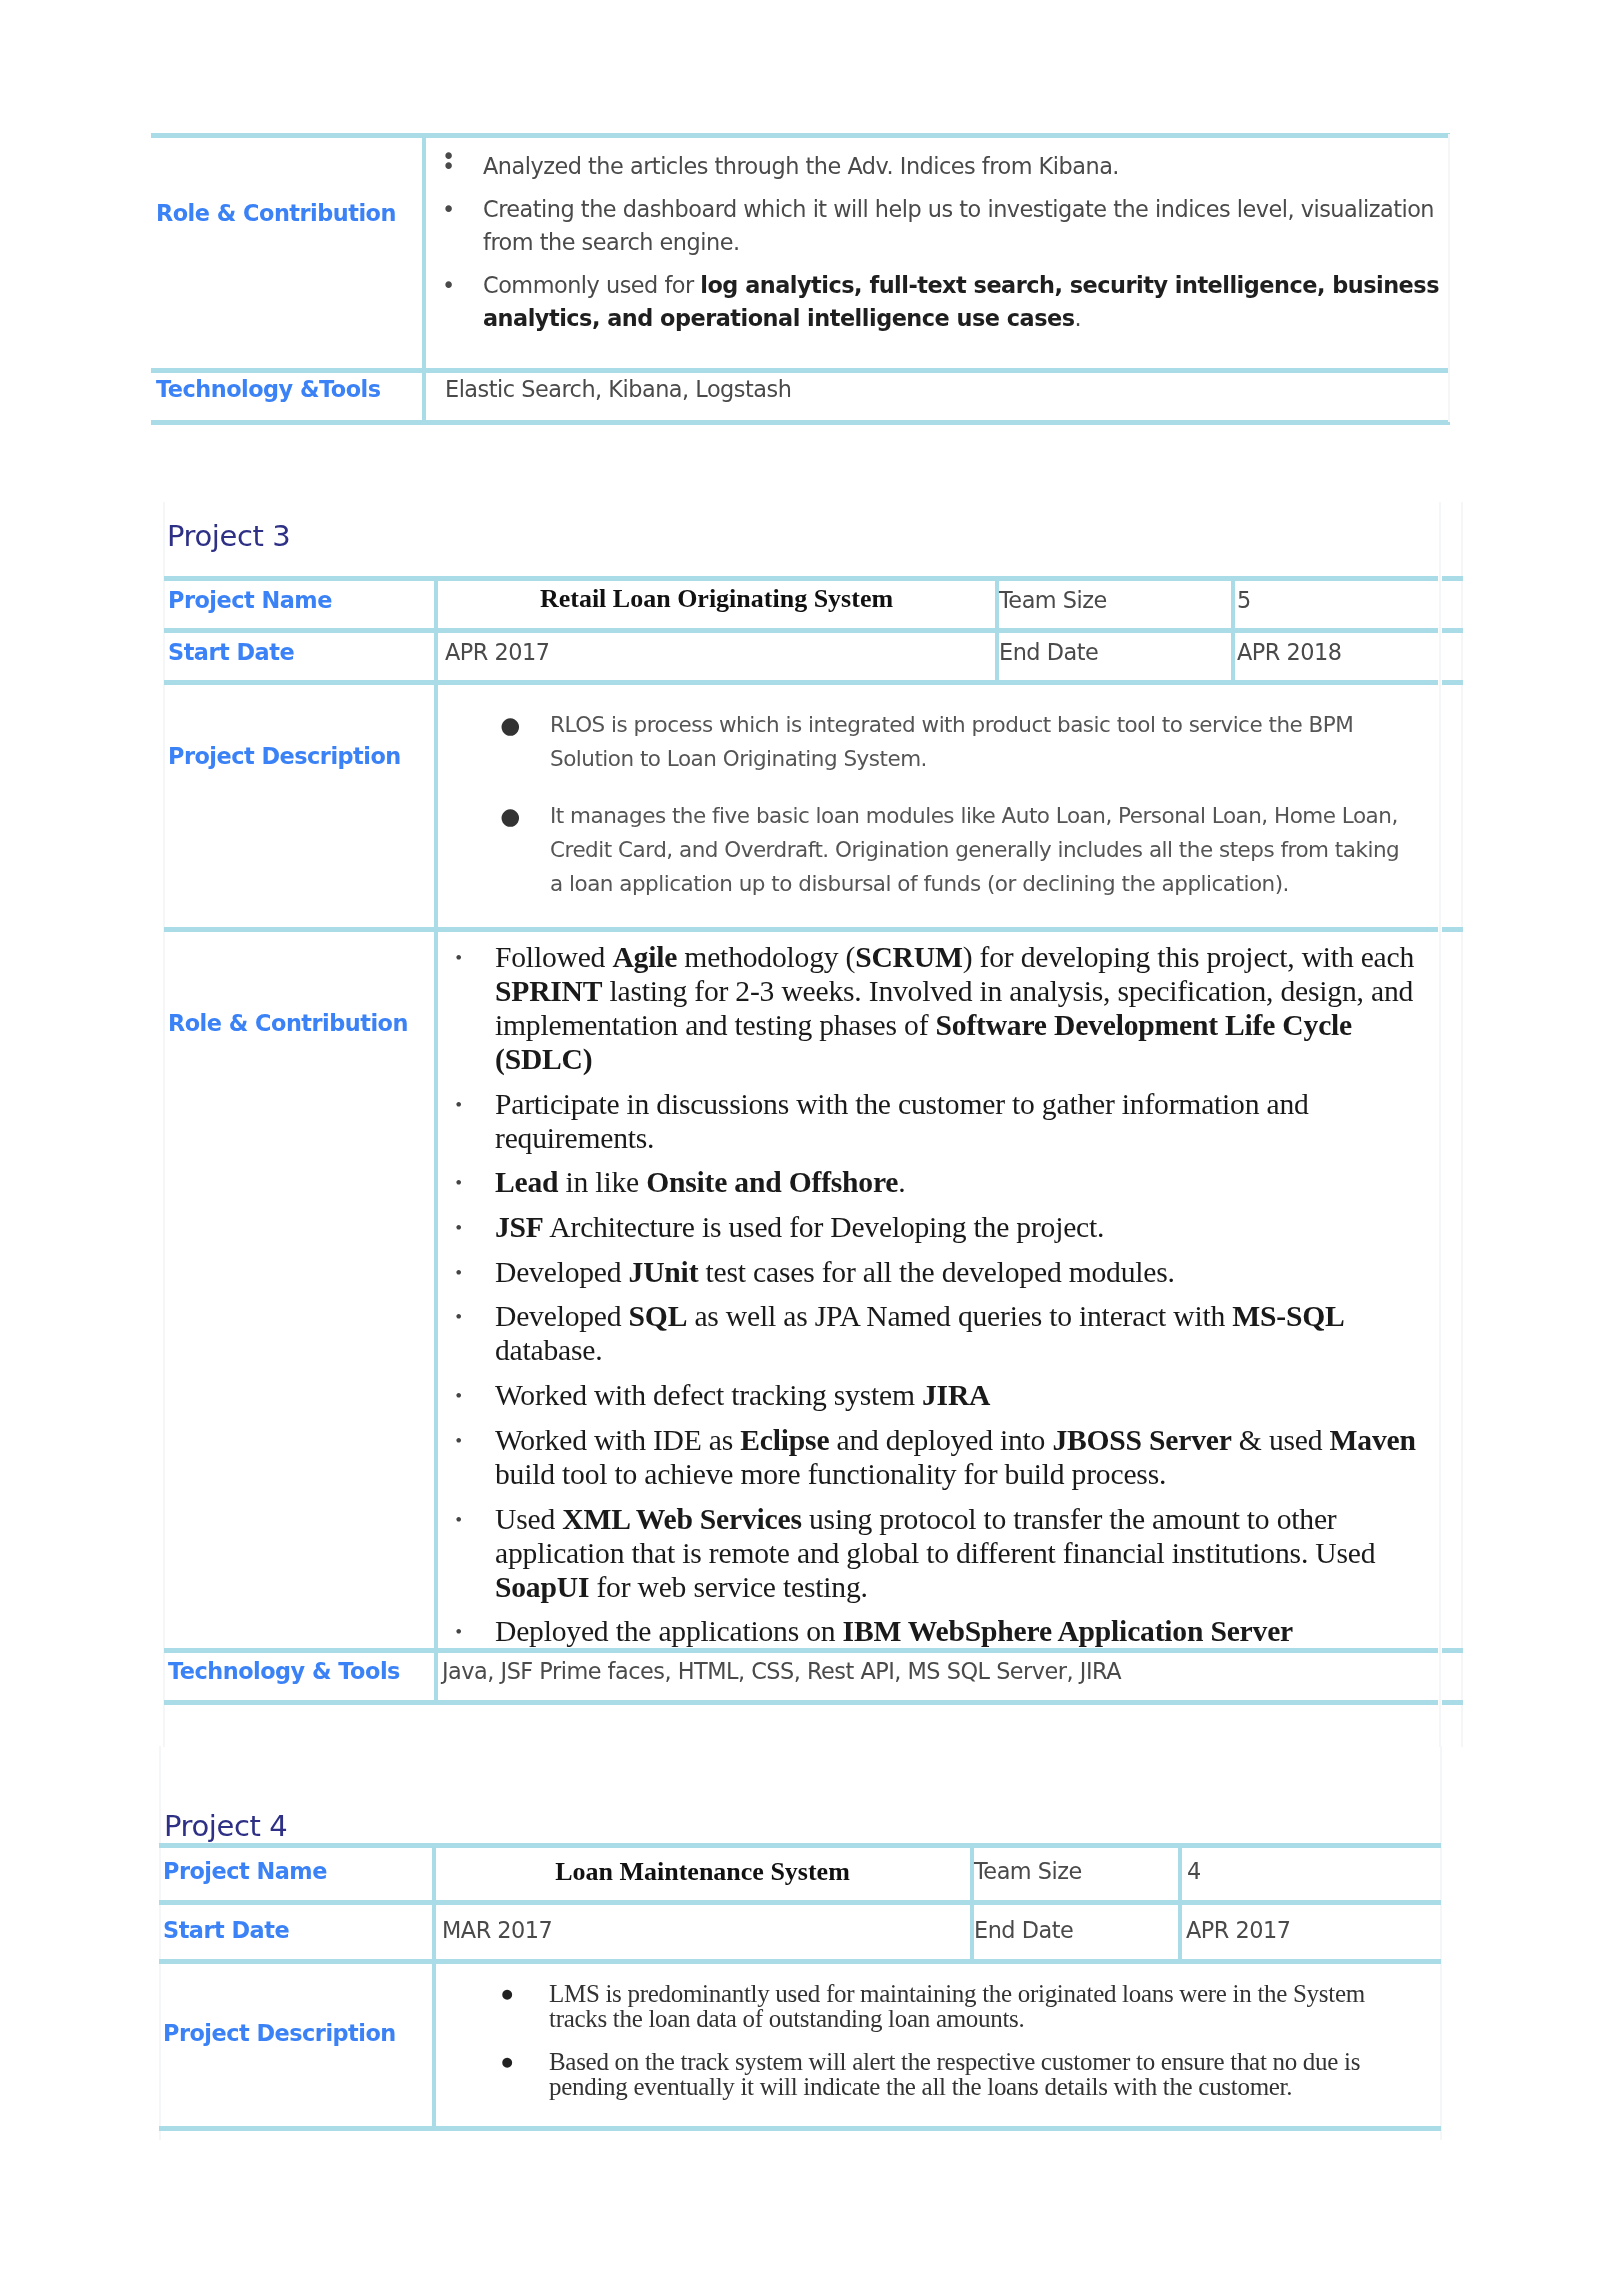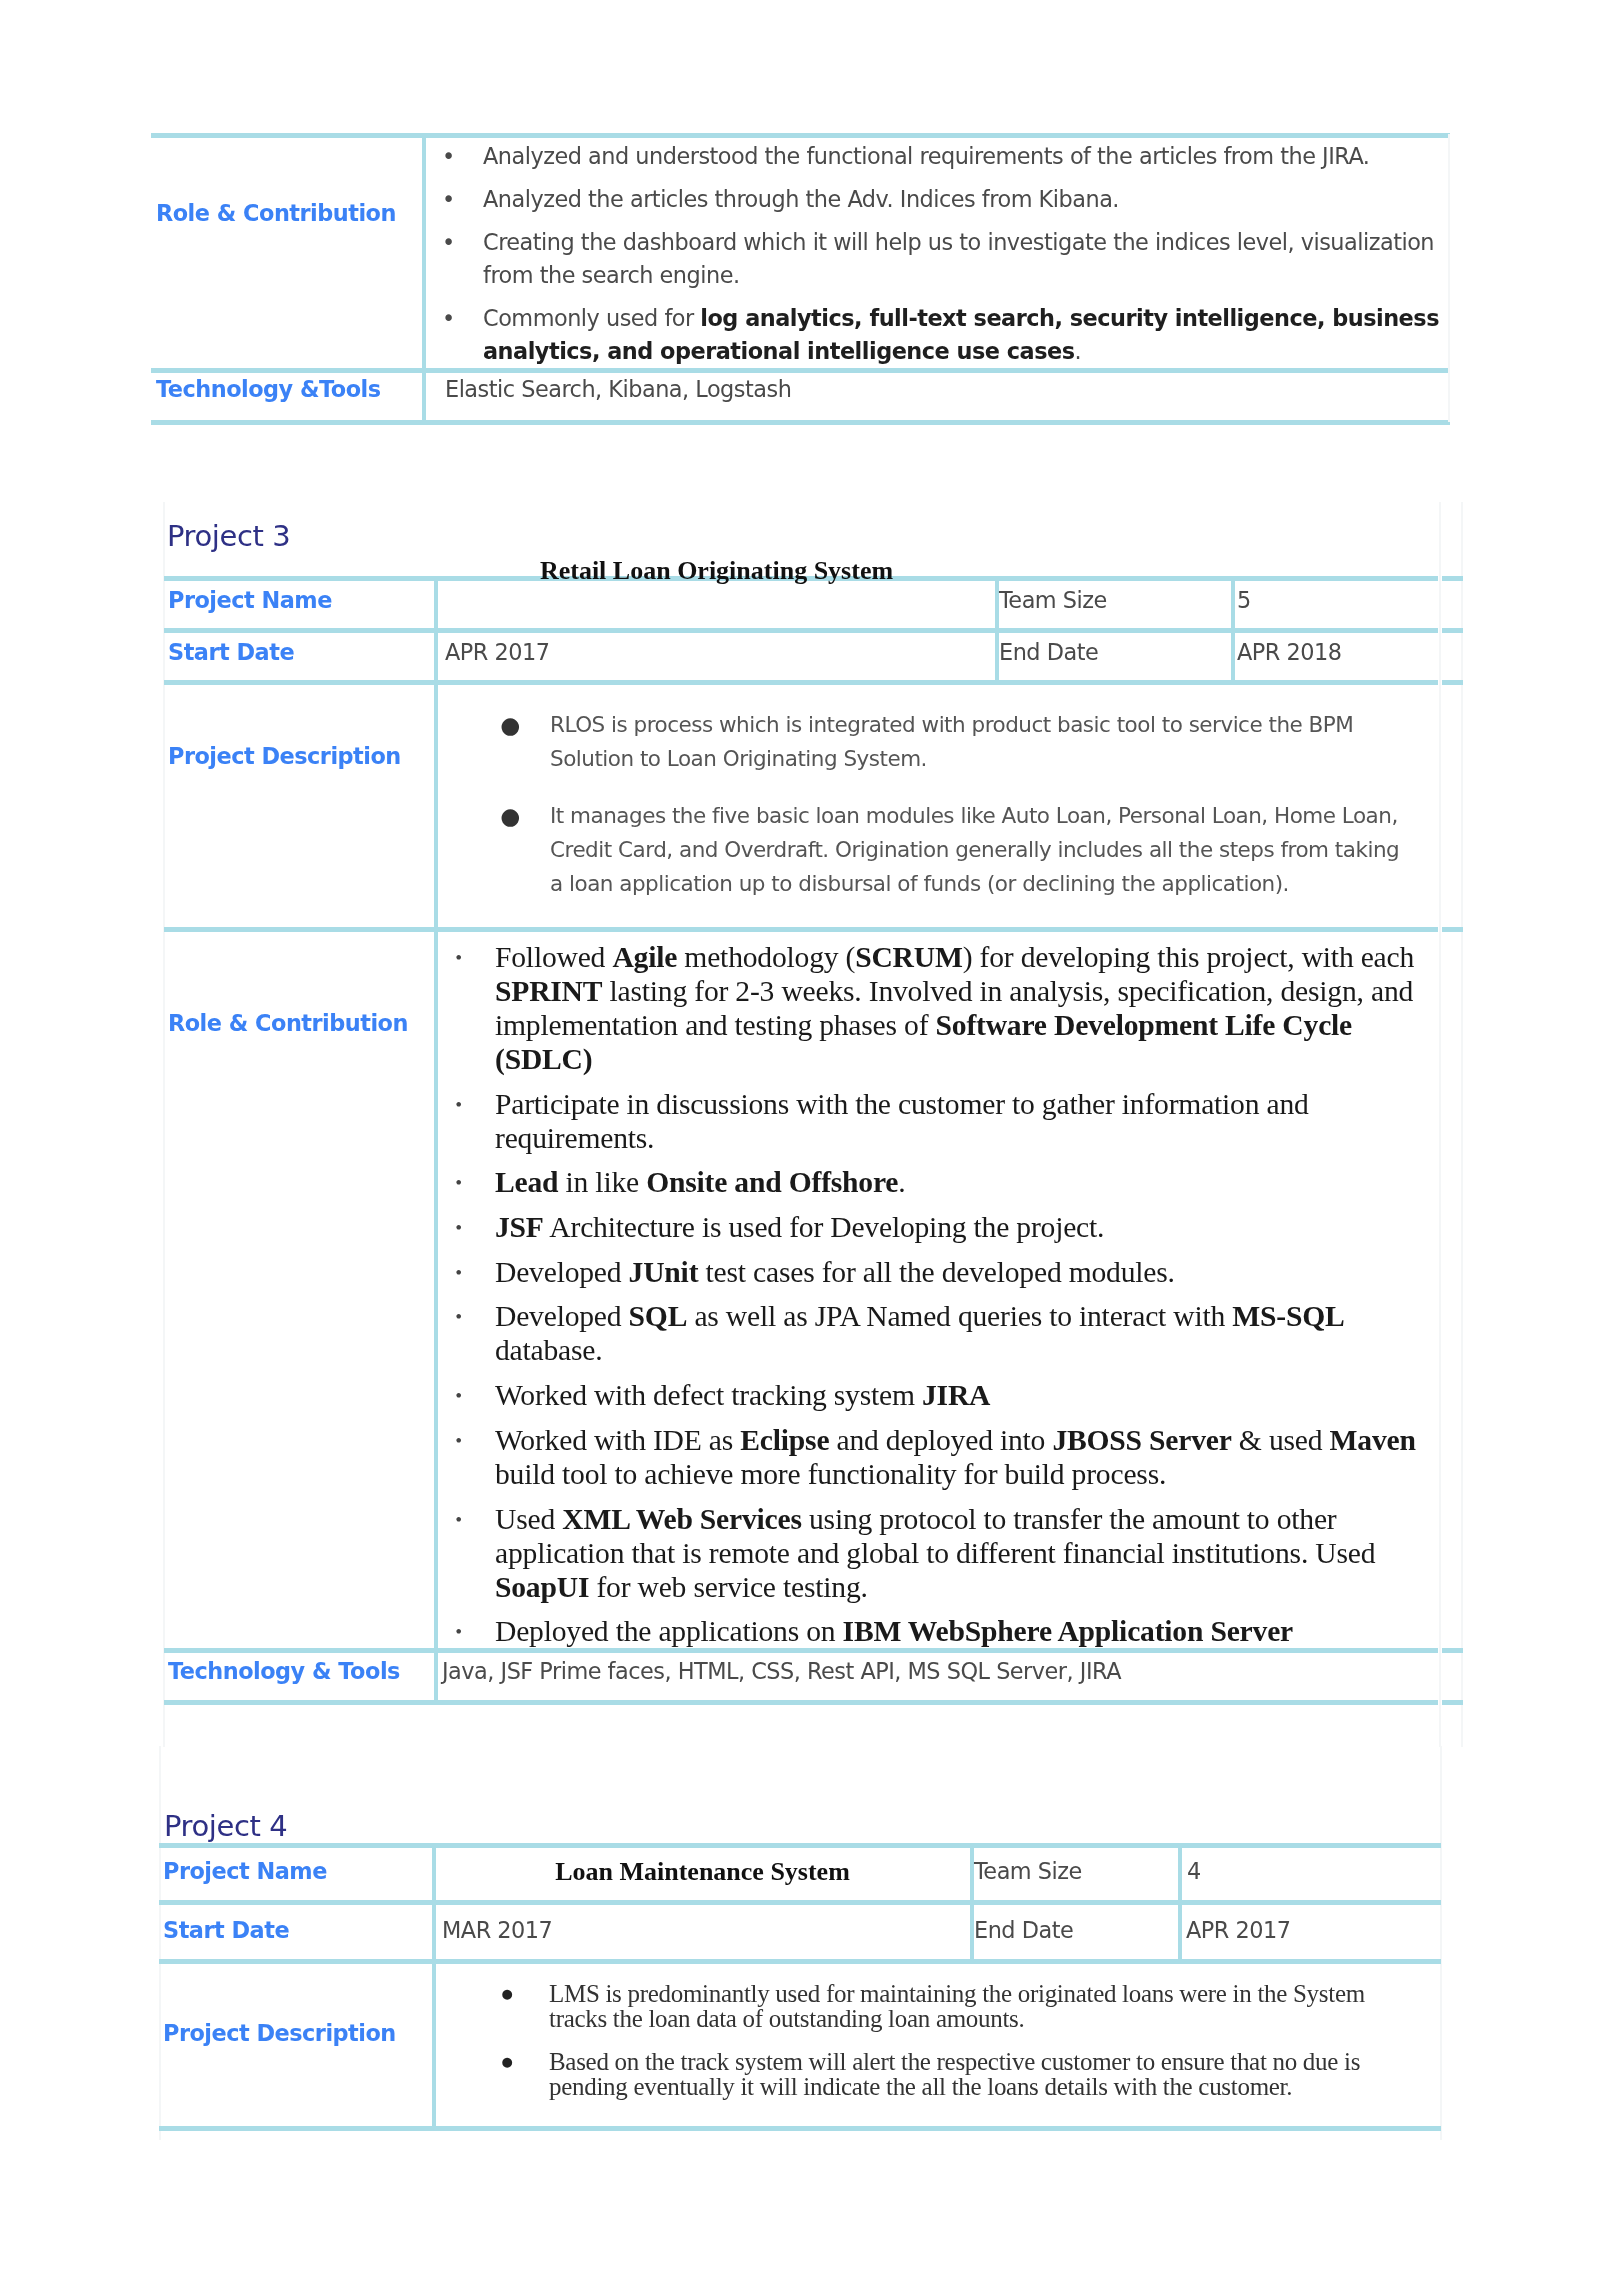--- a/index.html
+++ b/index.html
@@ -38,21 +38,21 @@
 
 <div>
   <div class="hline" style="left:151px; top:133px; width:1299px;"></div>
   <div class="hline" style="left:151px; top:368px; width:1299px;"></div>
   <div class="hline" style="left:151px; top:420px; width:1299px;"></div>
   <div class="vline" style="left:422px; top:134px; height:288px;"></div>
   <div class="faint-v" style="left:1448px; top:134px; height:288px;"></div>
 
   <div class="label" style="left:156px; top:200px;">Role &amp; Contribution</div>
   <ul class="bl b-sans" id="prev-role" style="left:442px; top:140px; width:1008px;">
-      <li><span class="dot">•</span><span>Analyzed and understood the functional requirements of the articles from the JIRA.</span></li>
+      <li><span class="dot">•</span></li>
       <li><span class="dot">•</span><span>Analyzed the articles through the Adv. Indices from Kibana.</span></li>
       <li><span class="dot">•</span><span>Creating the dashboard which it will help us to investigate the indices level, visualization from the search engine.</span></li>
       <li><span class="dot">•</span><span>Commonly used for </span><b>log analytics, full-text search, security intelligence, business analytics, and operational intelligence use cases</b><span>.</span></li>
     </ul>
 
   <div class="label" style="left:156px; top:376px;">Technology &amp;Tools</div>
   <div class="abs sans-light" style="left:445px; top:376px;text-align:center;">Elastic Search, Kibana, Logstash</div>
 </div>
 
 <div>
@@ -73,21 +73,21 @@
   <div class="hline" style="left:164px; top:1648px; width:1274px;"></div>
   <div class="hline" style="left:1442px; top:1648px; width:20.6px;"></div>
   <div class="hline" style="left:164px; top:1700px; width:1274px;"></div>
   <div class="hline" style="left:1442px; top:1700px; width:20.6px;"></div>
 
   <div class="vline" style="left:434px; top:579px; height:1124px;"></div>
   <div class="vline" style="left:995px; top:579px; height:104px;"></div>
   <div class="vline" style="left:1231px; top:579px; height:104px;"></div>
 
   <div class="label" style="left:168px; top:587px;">Project Name</div>
-  <div class="serif-title" style="left:438px; width:557px; top:556px;">Retail Loan Originating System</div>
+  <div class="serif-title" style="left:438px; width:557px; top:584px;">Retail Loan Originating System</div>
   <div class="abs sans-light" style="left:999px; top:587px;">Team Size</div>
   <div class="abs sans-light" style="left:1237px; top:587px;">5</div>
 
   <div class="label" style="left:168px; top:639px;">Start Date</div>
   <div class="abs sans-light" style="left:445px; top:639px;">APR 2017</div>
   <div class="abs sans-light" style="left:999px; top:639px;">End Date</div>
   <div class="abs sans-light" style="left:1237px; top:639px;">APR 2018</div>
 
   <div class="label" style="left:168px; top:743px;">Project Description</div>
   <ul class="bl b-desc" id="p3-desc" style="left:493px; top:708px; width:922px;">

